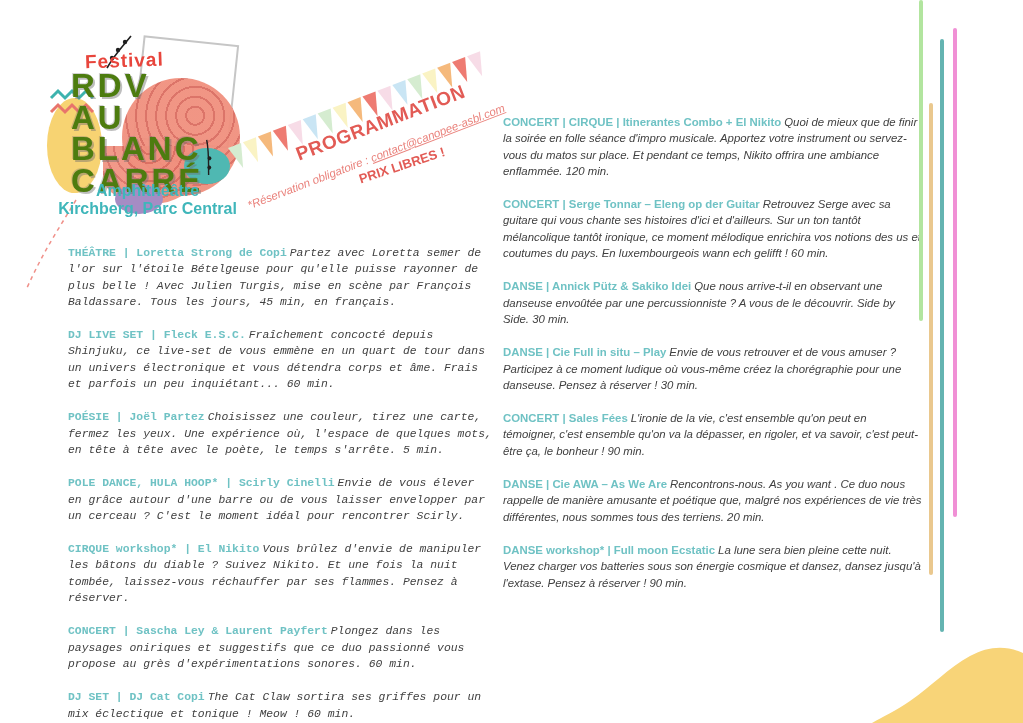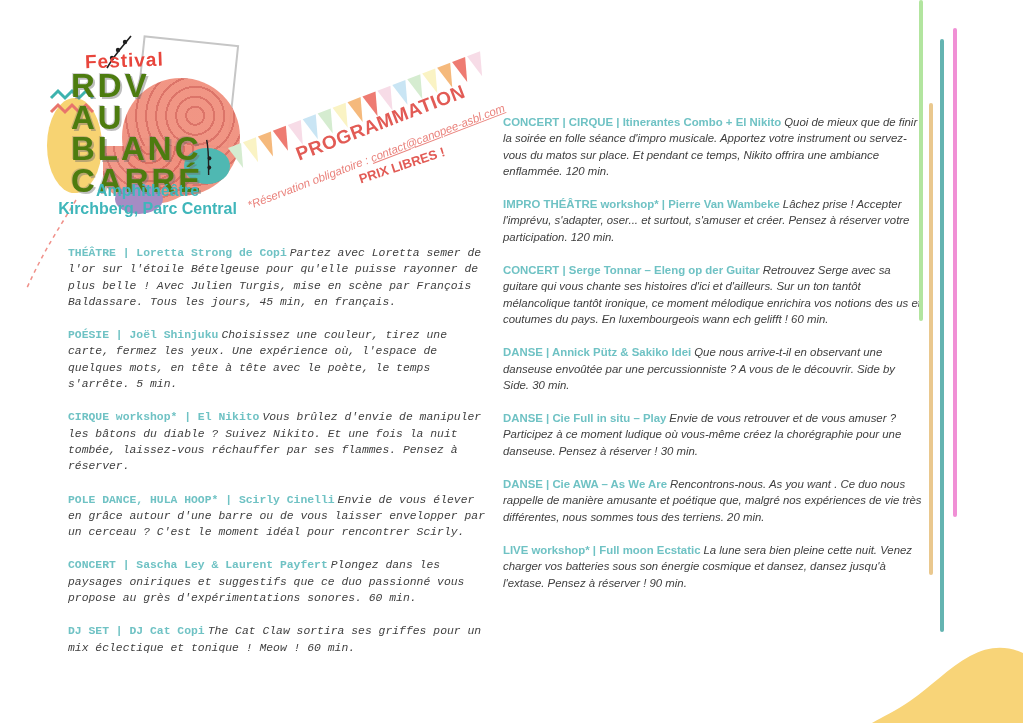--- a/index.html
+++ b/index.html
@@ -142,35 +142,36 @@
       <div class="flag" style="border-top-color: rgb(247, 220, 231);"></div>
     </div>
   <div class="programmation">PROGRAMMATION</div>
   <div class="reservation">
     <span>*Réservation obligatoire : </span><a>contact@canopee-asbl.com</a>
   </div>
   <div class="prix">PRIX LIBRES !</div>
 
   <div class="col col-left">
     <p class="event"><span class="evt-t">THÉÂTRE | Loretta Strong de Copi</span><span class="evt-d">Partez avec Loretta semer de l'or sur l'étoile Bételgeuse pour qu'elle puisse rayonner de plus belle ! Avec Julien Turgis, mise en scène par François Baldassare. Tous les jours, 45 min, en français.</span></p>
-    <p class="event"><span class="evt-t">POÉSIE | Joël Shinjuku</span><span class="evt-d">Choisissez une couleur, tirez une carte, fermez les yeux. Une expérience où, l'espace de quelques mots, en tête à tête avec le poète, le temps s'arrête. 5 min.</span></p>
+    <p class="event"><span class="evt-t">DJ LIVE SET | Fleck E.S.C.</span><span class="evt-d">Fraîchement concocté depuis Shinjuku, ce live-set de vous emmène en un quart de tour dans un univers électronique et vous détendra corps et âme. Frais et parfois un peu inquiétant... 60 min.</span></p>
+    <p class="event"><span class="evt-t">POÉSIE | Joël Partez</span><span class="evt-d">Choisissez une couleur, tirez une carte, fermez les yeux. Une expérience où, l'espace de quelques mots, en tête à tête avec le poète, le temps s'arrête. 5 min.</span></p>
+    <p class="event"><span class="evt-t">POLE DANCE, HULA HOOP* | Scirly Cinelli</span><span class="evt-d">Envie de vous élever en grâce autour d'une barre ou de vous laisser envelopper par un cerceau ? C'est le moment idéal pour rencontrer Scirly.</span></p>
     <p class="event"><span class="evt-t">CIRQUE workshop* | El Nikito</span><span class="evt-d">Vous brûlez d'envie de manipuler les bâtons du diable ? Suivez Nikito. Et une fois la nuit tombée, laissez-vous réchauffer par ses flammes. Pensez à réserver.</span></p>
-    <p class="event"><span class="evt-t">POLE DANCE, HULA HOOP* | Scirly Cinelli</span><span class="evt-d">Envie de vous élever en grâce autour d'une barre ou de vous laisser envelopper par un cerceau ? C'est le moment idéal pour rencontrer Scirly.</span></p>
     <p class="event"><span class="evt-t">CONCERT | Sascha Ley &amp; Laurent Payfert</span><span class="evt-d">Plongez dans les paysages oniriques et suggestifs que ce duo passionné vous propose au grès d'expérimentations sonores. 60 min.</span></p>
     <p class="event"><span class="evt-t">DJ SET | DJ Cat Copi</span><span class="evt-d">The Cat Claw sortira ses griffes pour un mix éclectique et tonique ! Meow ! 60 min.</span></p>
   </div>
 
   <div class="col col-right">
     <p class="event"><span class="evt-t">CONCERT | CIRQUE | Itinerantes Combo + El Nikito</span><span class="evt-d">Quoi de mieux que de finir la soirée en folle séance d'impro musicale. Apportez votre instrument ou servez-vous du matos sur place. Et pendant ce temps, Nikito offrira une ambiance enflammée. 120 min.</span></p>
-    <p class="event"><span class="evt-t">IMPRO THÉÂTRE workshop* | Pierre Van Wambeke</span><span class="evt-d">Lâchez prise ! Accepter l'imprévu, s'adapter, oser... et surtout, s'amuser et créer. Pensez à réserver votre participation. 120 min.</span></p>
     <p class="event"><span class="evt-t">CONCERT | Serge Tonnar – Eleng op der Guitar</span><span class="evt-d">Retrouvez Serge avec sa guitare qui vous chante ses histoires d'ici et d'ailleurs. Sur un ton tantôt mélancolique tantôt ironique, ce moment mélodique enrichira vos notions des us et coutumes du pays. En luxembourgeois wann ech gelifft ! 60 min.</span></p>
     <p class="event"><span class="evt-t">DANSE | Annick Pütz &amp; Sakiko Idei</span><span class="evt-d">Que nous arrive-t-il en observant une danseuse envoûtée par une percussionniste ? A vous de le découvrir. Side by Side. 30 min.</span></p>
     <p class="event"><span class="evt-t">DANSE | Cie Full in situ – Play</span><span class="evt-d">Envie de vous retrouver et de vous amuser ? Participez à ce moment ludique où vous-même créez la chorégraphie pour une danseuse. Pensez à réserver ! 30 min.</span></p>
+    <p class="event"><span class="evt-t">CONCERT | Sales Fées</span><span class="evt-d">L'ironie de la vie, c'est ensemble qu'on peut en témoigner, c'est ensemble qu'on va la dépasser, en rigoler, et va savoir, c'est peut-être ça, le bonheur ! 90 min.</span></p>
     <p class="event"><span class="evt-t">DANSE | Cie AWA – As We Are</span><span class="evt-d">Rencontrons-nous. As you want . Ce duo nous rappelle de manière amusante et poétique que, malgré nos expériences de vie très différentes, nous sommes tous des terriens. 20 min.</span></p>
-    <p class="event"><span class="evt-t">LIVE workshop* | Full moon Ecstatic</span><span class="evt-d">La lune sera bien pleine cette nuit. Venez charger vos batteries sous son énergie cosmique et dansez, dansez jusqu'à l'extase. Pensez à réserver ! 90 min.</span></p>
+    <p class="event"><span class="evt-t">DANSE workshop* | Full moon Ecstatic</span><span class="evt-d">La lune sera bien pleine cette nuit. Venez charger vos batteries sous son énergie cosmique et dansez, dansez jusqu'à l'extase. Pensez à réserver ! 90 min.</span></p>
   </div>
 
   <div class="side-line sl-green" style="background: rgb(178, 229, 159);"></div>
   <div class="side-line sl-tan" style="background: rgb(234, 200, 142);"></div>
   <div class="side-line sl-teal" style="background: rgb(100, 180, 177);"></div>
   <div class="side-line sl-pink" style="background: rgb(240, 144, 213);"></div>
 
   <svg class="blob-corner" width="155" height="100" viewBox="0 0 155 100">
     <path d="M155,30 C138,22 120,23 102,33 C80,45 64,63 42,78 C28,88 14,94 4,100 L155,100 Z" fill="#f8d478"></path>
   </svg>

